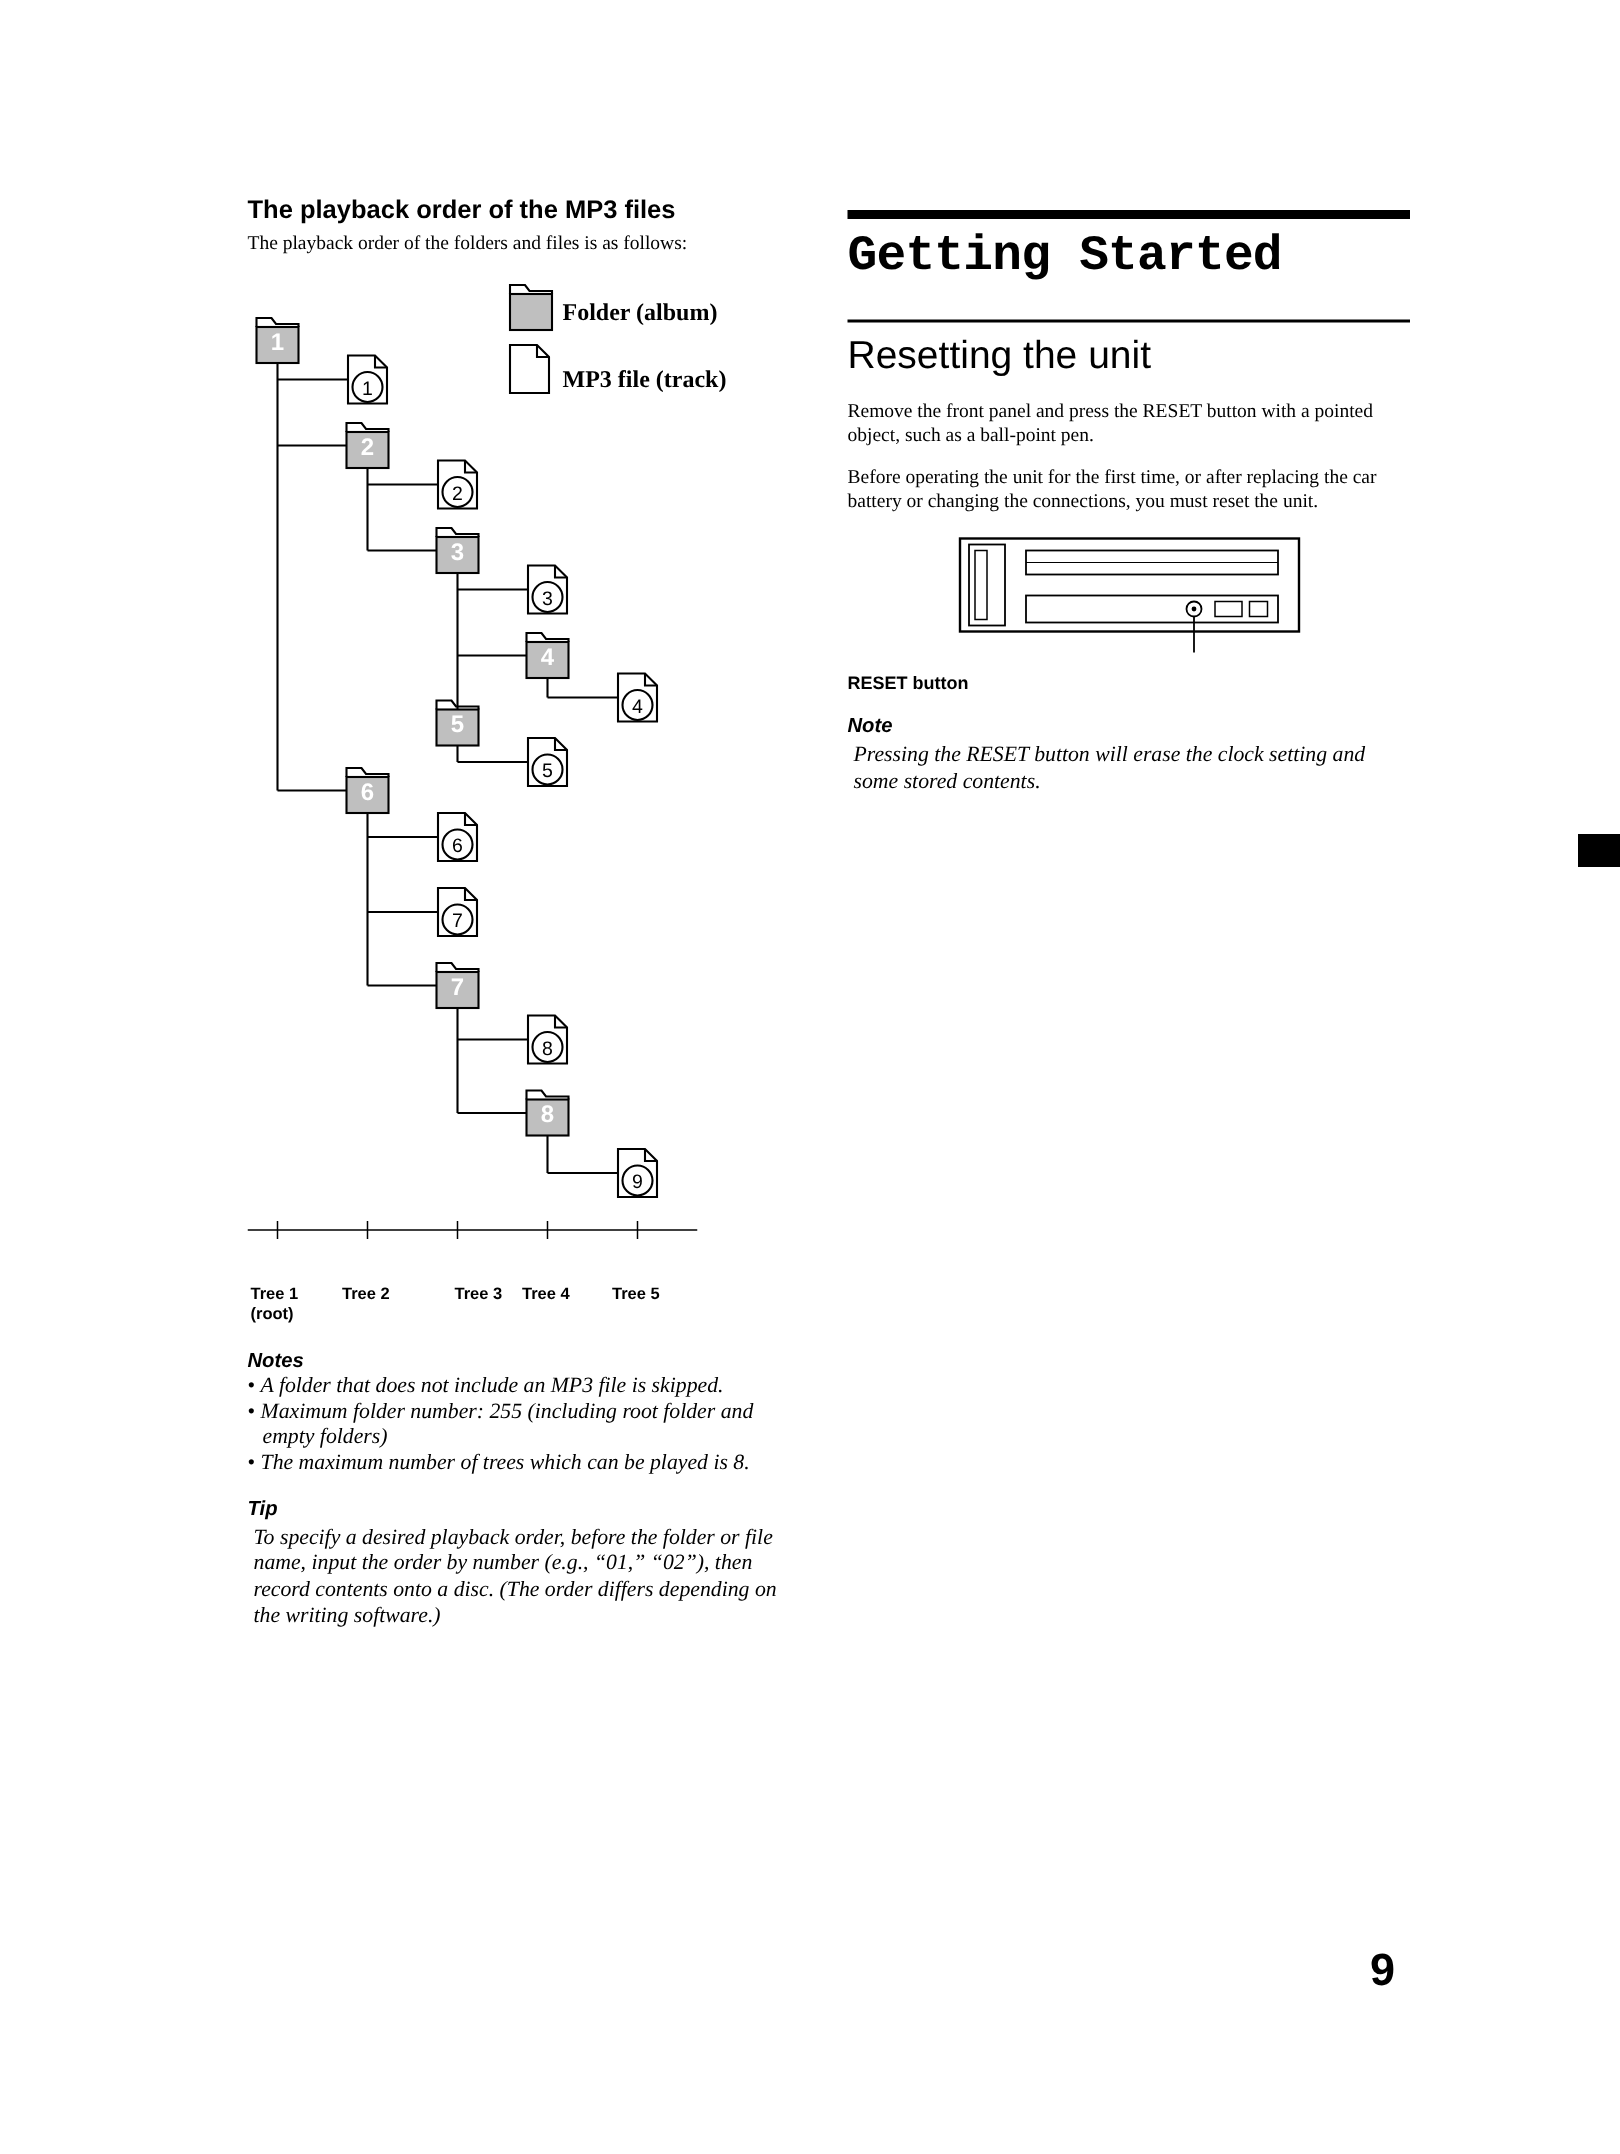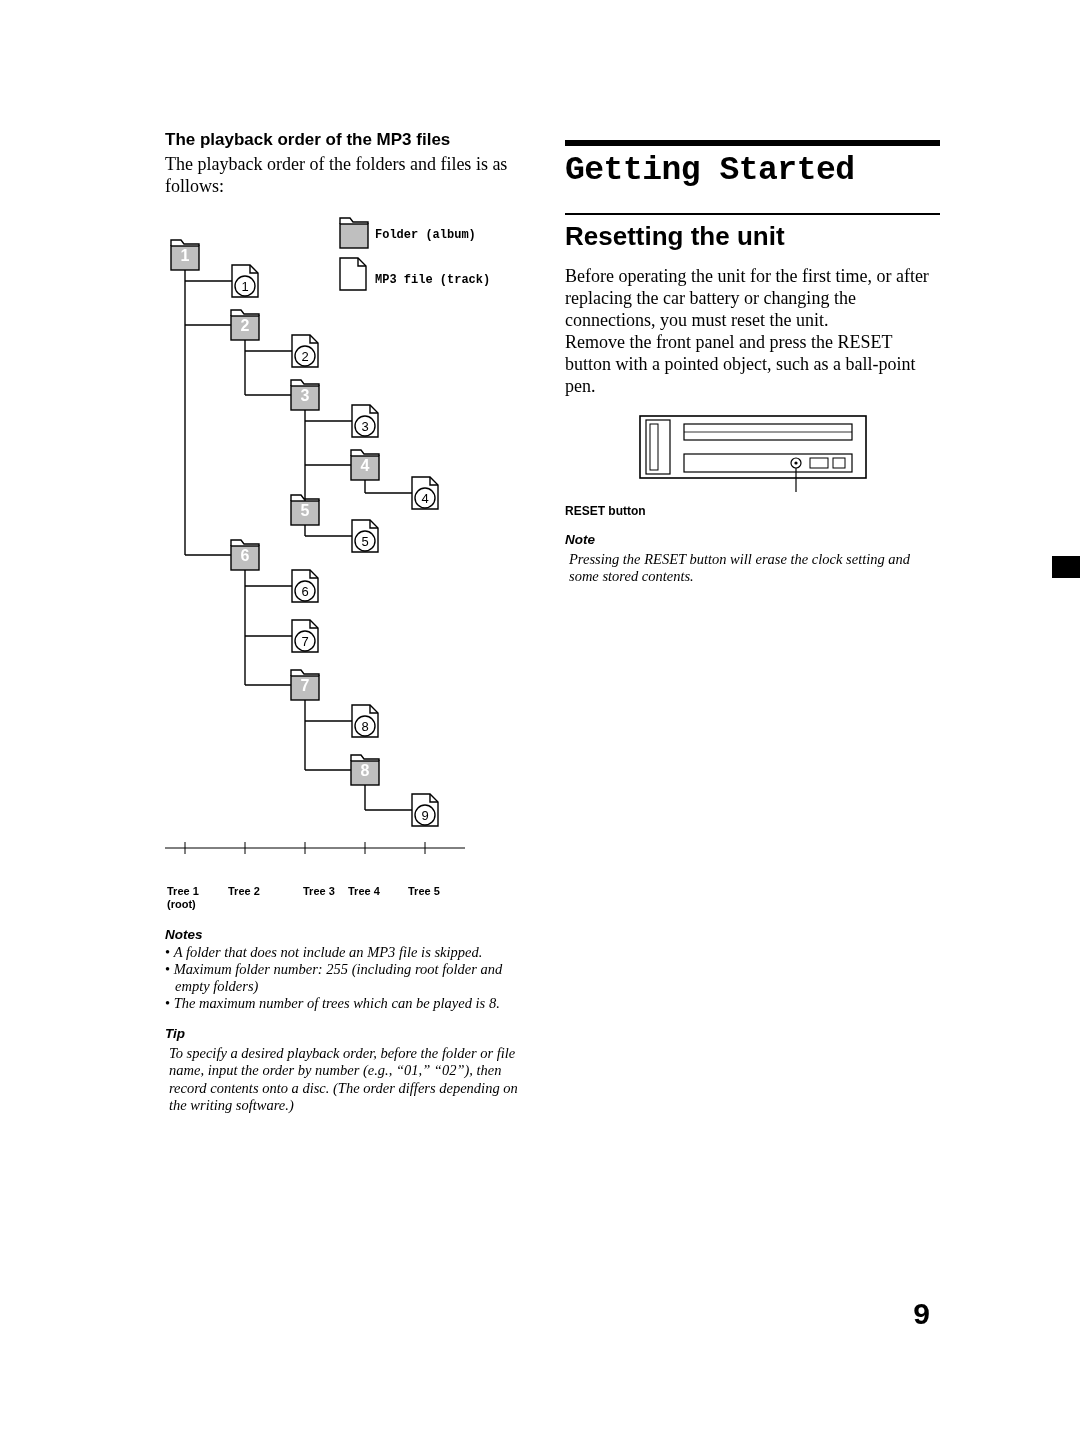--- a/index.html
+++ b/index.html
@@ -25,21 +25,21 @@
   .col-left  { left: 165px; top: 130px; }
   .col-right { left: 565px; top: 140px; }
 
   .subhead {
     font-family: Arial, Helvetica, sans-serif;
     font-weight: bold;
     font-size: 17px;
     margin: 0 0 4px 0;
   }
   .body {
-    font-size: 18px;
+    font-size: 13px;
     line-height: 1.22;
     margin: 0 0 12px 0;
   }
 
   .diagram-box {
     position: relative;
     width: 300px;
     height: 655px;
     margin-top: 4px;
   }
@@ -56,23 +56,23 @@
   }
   .tree-labels span {
     position: absolute;
     top: 0;
     white-space: pre;
     line-height: 1.15;
   }
 
   .legend-label {
     position: absolute;
-    font-family: Liberation Mono, monospace;
-    font-weight: bold;
-    font-size: 12px;
+    font-family: Liberation Serif, serif;
+    font-weight: bold;
+    font-size: 16px;
     white-space: nowrap;
   }
 
   .notes-head, .tip-head, .note-head {
     font-family: Arial, Helvetica, sans-serif;
     font-weight: bold;
     font-style: italic;
     font-size: 13.5px;
     margin: 14px 0 2px 0;
   }
@@ -106,21 +106,21 @@
   }
   h1.section {
     font-family: Liberation Mono, monospace;
     font-weight: 900;
     font-size: 33px;
     margin: 0 0 4px 0;
     letter-spacing: -0.5px;
   }
   h2.subsection {
     font-family: Arial, Helvetica, sans-serif;
-    font-weight: bold;
+    font-weight: normal;
     font-size: 26px;
     margin: 0 0 14px 0;
   }
 
   .unit-figure {
     text-align: center;
     margin: 12px 0 2px 0;
   }
   .unit-caption {
     font-family: Arial, Helvetica, sans-serif;
@@ -299,22 +299,22 @@
     <p class="tip-head">Tip</p>
     <p class="tip-body">To specify a desired playback order, before the folder or file name, input the order by number (e.g., “01,” “02”), then record contents onto a disc. (The order differs depending on the writing software.)</p>
   </div>
 
   <div class="col col-right">
     <div class="sec-rule-thick"></div>
     <h1 class="section">Getting Started</h1>
     <div class="sec-rule-thin"></div>
     <h2 class="subsection">Resetting the unit</h2>
 
+    <p class="body">Remove the front panel and press the RESET button with a pointed object, such as a ball-point pen.</p>
     <p class="body" style="margin-bottom:0;">Before operating the unit for the first time, or after replacing the car battery or changing the connections, you must reset the unit.</p>
-    <p class="body">Remove the front panel and press the RESET button with a pointed object, such as a ball-point pen.</p>
 
     <div class="unit-figure">
       <svg width="230" height="86" viewBox="0 0 230 86">
 
         <rect x="2" y="6" width="226" height="62" fill="#fff" stroke="#000" stroke-width="1.6"></rect>
         <rect x="8" y="10" width="24" height="54" fill="#fff" stroke="#000" stroke-width="1.2"></rect>
         <rect x="12" y="14" width="8" height="46" fill="#fff" stroke="#000" stroke-width="1"></rect>
 
         <rect x="46" y="14" width="168" height="16" fill="#fff" stroke="#000" stroke-width="1.2"></rect>
         <line x1="46" y1="22" x2="214" y2="22" stroke="#000" stroke-width="0.8"></line>

